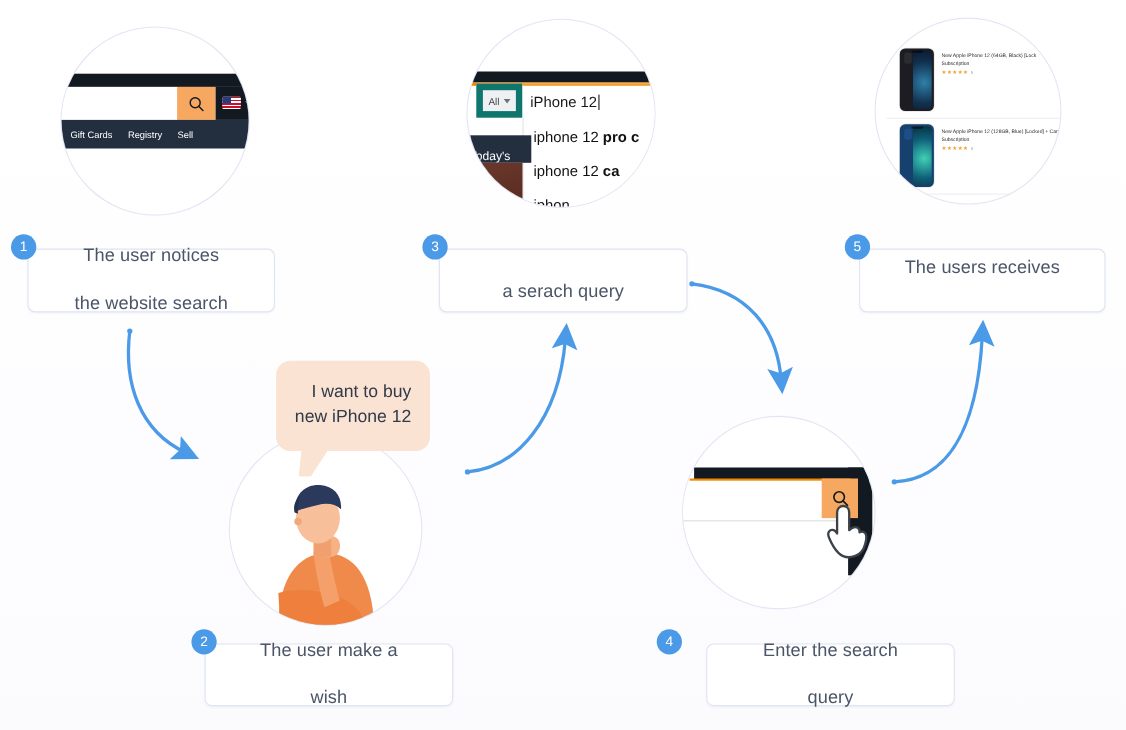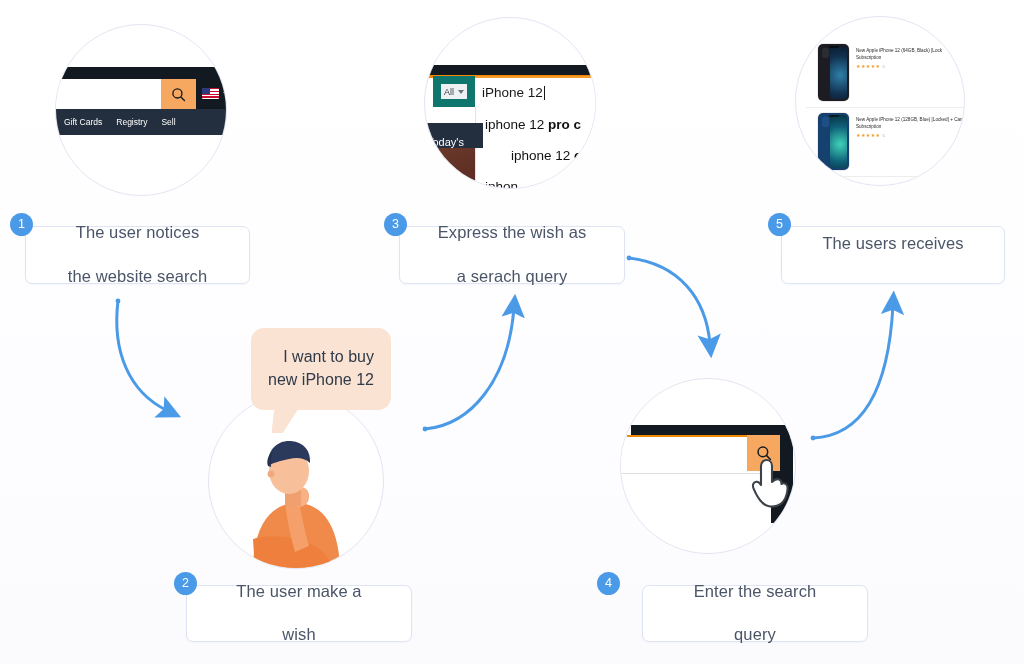--- a/index.html
+++ b/index.html
@@ -151,21 +151,21 @@
     border-right: 3.5px solid transparent;
     border-top: 4px solid #c9ccd1;
   }
 
   
   .c3-topbar { position: absolute; background: #131921; }
   .c3-orange-line { position: absolute; background: #f08804; }
   .c3-allbox {
     position: absolute;
     background: #eef0f2;
-    border: 8px solid #0f766e;
+    border: 6px solid #0f766e;
     box-sizing: border-box;
     display: flex;
     align-items: center;
     justify-content: center;
     gap: 4px;
     font-size: 9px;
     color: #3f4750;
   }
   .c3-input {
     position: absolute;
@@ -342,21 +342,21 @@
       <span style="width:0;height:0;border-left:3px solid transparent;border-right:3px solid transparent;border-top:4px solid #6b7279;"></span>
     </div>
     <div class="c3-input" style="left:50px; top:58px; width:140px; height:31px;">
       <span>iPhone 12</span>
         <span class="caret-bar"></span>
     </div>
     <div class="c3-suggest" style="left:50px; top:89px; width:140px; height:104px;">
       <div class="c3-suggest-item" style="margin-top:6px;">
         <span>iphone 12 </span><b>pro c</b>
       </div>
-      <div class="c3-suggest-item" style="margin-top:8px;margin-left:26px;">
+      <div class="c3-suggest-item" style="margin-top:8px;">
         <span>iphone 12 </span><b>ca</b>
       </div>
       <div class="c3-suggest-item" style="margin-top:8px;">
         <span>iphon</span>
       </div>
     </div>
     <div class="c3-todays" style="left:-6px; top:105px; width:56px; height:25px;">
       <span>Today's</span>
     </div>
     <div class="c3-hero" style="left:-10px; top:130px; width:60px; height:66px;"></div>
@@ -467,21 +467,21 @@
   <div class="step-box" style="left:25px; top:226px; width:225px; height:58px;">
     <span>
       <span>The user notices</span><br>
       <span>the website search</span>
     </span>
   </div>
 
   <div class="badge" style="left:384px; top:213px;">3</div>
   <div class="step-box" style="left:399px; top:226px; width:226px; height:58px;">
     <span>
-      <span>Express the wish as</span><br>
+      <br>
       <span>a serach query</span>
     </span>
   </div>
 
   <div class="badge" style="left:768px; top:213px;">5</div>
   <div class="step-box" style="left:781px; top:226px; width:224px; height:58px;">
     <span>
       <span>The users receives</span><br>
     </span>
   </div>

